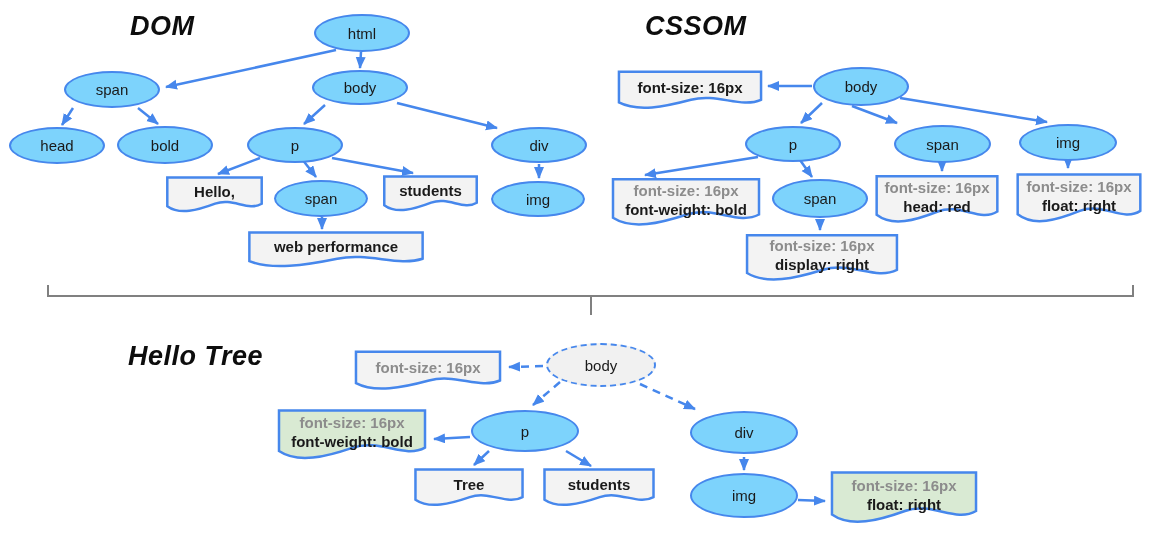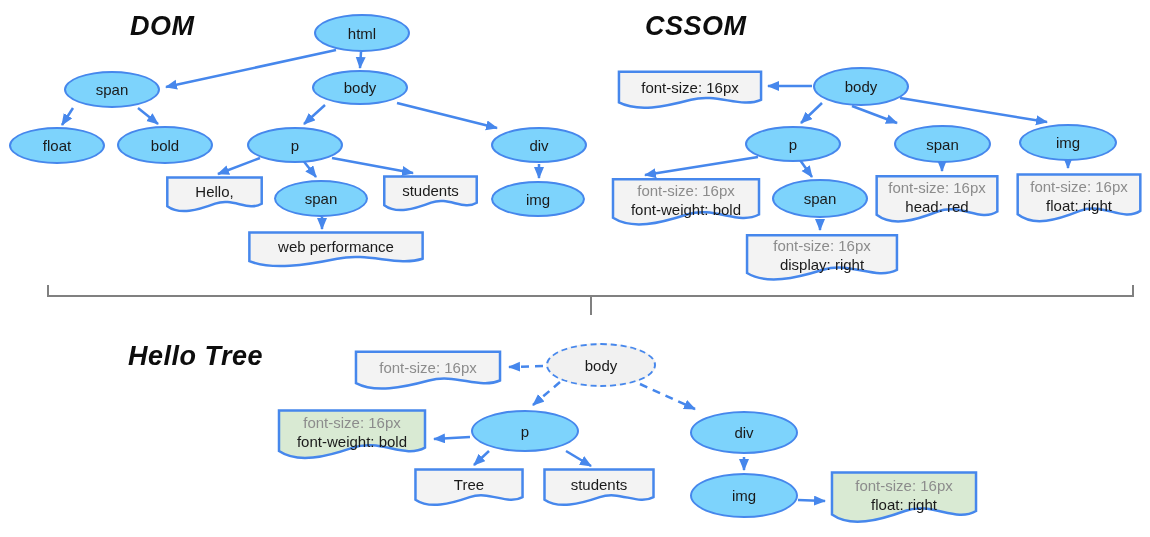--- a/index.html
+++ b/index.html
@@ -14,21 +14,21 @@
   .title{
     position:absolute;font-size:27px;font-weight:bold;font-style:italic;color:#0d0d0d;
     white-space:nowrap;letter-spacing:.5px;
   }
   .oval{
     position:absolute;border-radius:50%;background:#7dd3fc;border:2.5px solid #4687EC;
     display:flex;align-items:center;justify-content:center;box-sizing:border-box;
     font-size:15px;color:#1a1a1a;
   }
   .oval.ghost{background:#F1F1F1;border-style:dashed;}
-  .doc{position:absolute;}
+  .doc{position:absolute;font-weight:bold;}
   .doc-bg{position:absolute;left:0;top:0;width:100%;height:100%;}
   .doc-path{fill:#F3F3F3;stroke:#4687EC;stroke-width:2.5;vector-effect:non-scaling-stroke;}
   .doc.green .doc-path{fill:#D9EAD3;}
   .doc-text{
     position:absolute;left:3px;right:3px;top:1px;bottom:9px;
     display:flex;flex-direction:column;align-items:center;justify-content:center;
     text-align:center;font-size:15px;line-height:19px;color:#1a1a1a;
   }
   .ln{white-space:nowrap;}
   .muted{color:#8C8C8C;}
@@ -84,21 +84,21 @@
   <div class="oval" style="left:314px;top:14px;width:96px;height:38px;">
     <span>html</span>
   </div>
   <div class="oval" style="left:64px;top:71px;width:96px;height:37px;">
     <span>span</span>
   </div>
   <div class="oval" style="left:312px;top:70px;width:96px;height:35px;">
     <span>body</span>
   </div>
   <div class="oval" style="left:9px;top:127px;width:96px;height:37px;">
-    <span>float</span>
+    <span>head</span>
   </div>
   <div class="oval" style="left:117px;top:126px;width:96px;height:38px;">
     <span>bold</span>
   </div>
   <div class="oval" style="left:247px;top:127px;width:96px;height:36px;">
     <span>p</span>
   </div>
   <div class="oval" style="left:491px;top:127px;width:96px;height:36px;">
     <span>div</span>
   </div>

